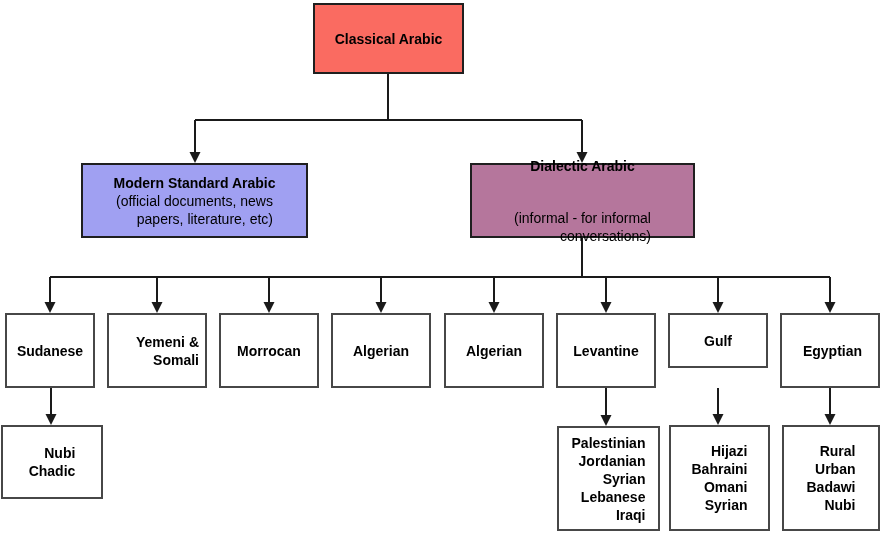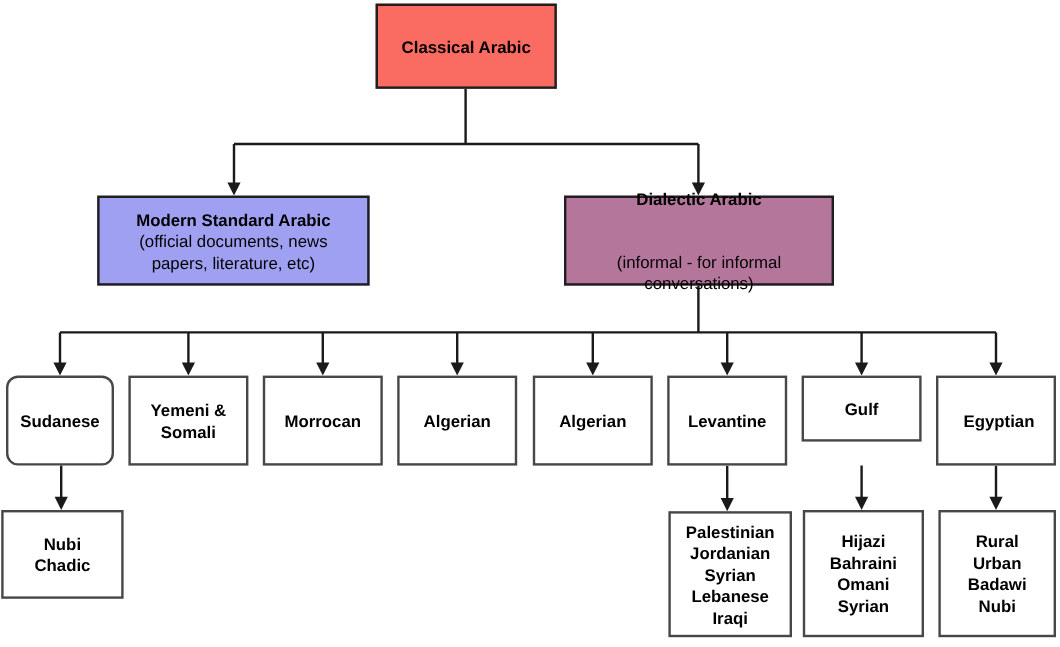--- a/index.html
+++ b/index.html
@@ -14,21 +14,21 @@
   .wires { position: absolute; left: 0; top: 0; pointer-events: none; }
   .wire  { fill: none; stroke: #1a1a1a; stroke-width: 2; }
   .heads { fill: #1a1a1a; stroke: none; }
   .node {
     position: absolute;
     box-sizing: border-box;
     display: flex;
     flex-direction: column;
     align-items: center;
     justify-content: center;
-    text-align: center;
+    text-align: right;
     background: #ffffff;
     border: 2px solid #474747;
     color: #000000;
     font-size: 14px;
     line-height: 18px;
     padding: 2px 6px;
   }
   .node .title { font-weight: bold; white-space: pre-line; }
   .node .note  { font-weight: normal; white-space: pre-line; }
   .node .multi { font-weight: bold; white-space: pre-line; }
@@ -78,21 +78,21 @@
     <div class="note">(official documents, news
 papers, literature, etc)</div>
   </div>
 
   <div class="node dia" style="left:470px; top:163px; width:225px; height:75px;gap:34px;">
     <div class="title">Dialectic Arabic</div>
     <div class="note">(informal - for informal
 conversations)</div>
   </div>
 
-  <div class="node" style="left:5px; top:313px; width:90px; height:75px;border-radius:10px;">
+  <div class="node" style="left:5px; top:313px; width:90px; height:75px;">
     <div class="title">Sudanese</div>
   </div>
   <div class="node" style="left:107px; top:313px; width:100px; height:75px;">
     <div class="title">Yemeni &amp; Somali</div>
   </div>
   <div class="node" style="left:219px; top:313px; width:100px; height:75px;">
     <div class="title">Morrocan</div>
   </div>
   <div class="node" style="left:331px; top:313px; width:100px; height:75px;">
     <div class="title">Algerian</div>

